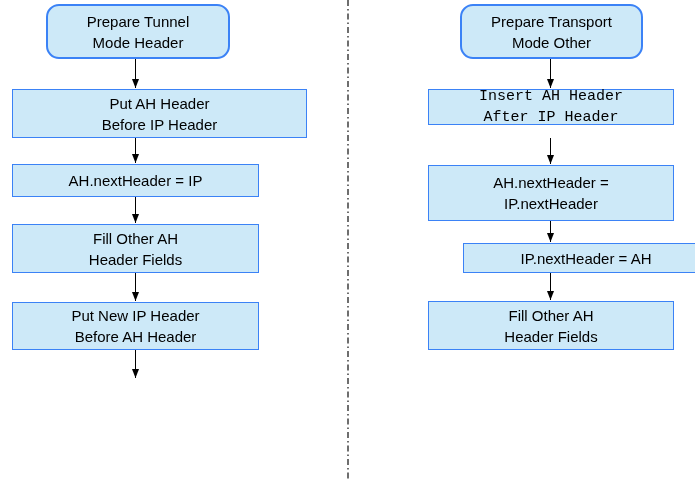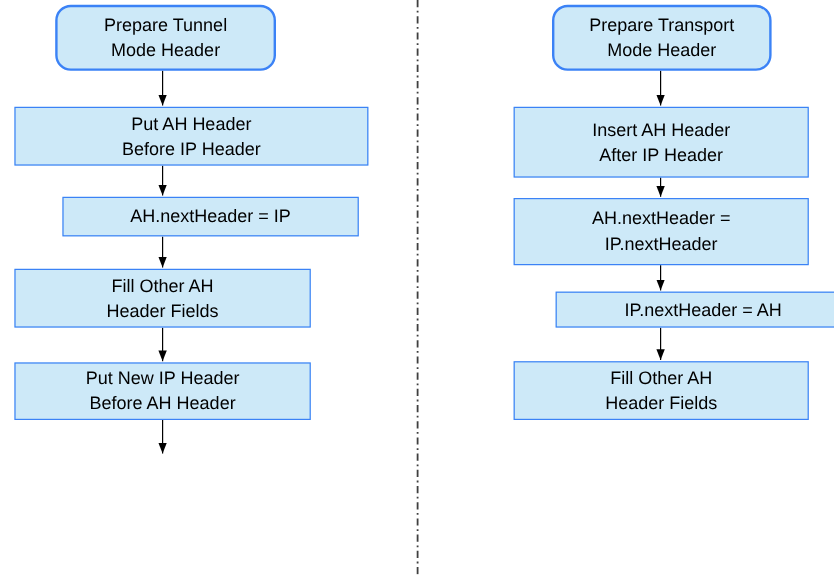--- a/index.html
+++ b/index.html
@@ -31,27 +31,27 @@
     line-height: 21px;
     white-space: pre-line;
   }
   .rounded {
     border-radius: 13px;
     border-width: 2px;
   }
   
   .l0 { left: 46px;  top: 4px;   width: 184px; height: 55px; }
   .l1 { left: 12px;  top: 89px;  width: 295px; height: 49px; }
-  .l2 { left: 12px;  top: 164px; width: 247px; height: 33px; margin-left: 40px; }
+  .l2 { left: 12px;  top: 164px; width: 247px; height: 33px; }
   .l3 { left: 12px;  top: 224px; width: 247px; height: 49px; }
   .l4 { left: 12px;  top: 302px; width: 247px; height: 48px; }
   .l5 { left: 12px;  top: 379px; width: 247px; height: 85px; }
   
   .r0 { left: 460px; top: 4px;   width: 183px; height: 55px; }
-  .r1 { left: 428px; top: 89px;  width: 246px; height: 59px; }
+  .r1 { left: 428px; top: 89px;  width: 246px; height: 36px; font-family: Liberation Mono, monospace; }
   .r2 { left: 428px; top: 165px; width: 246px; height: 56px; }
   .r3 { left: 428px; top: 243px; width: 246px; height: 30px; margin-left: 35px; }
   .r4 { left: 428px; top: 301px; width: 246px; height: 49px; }
 </style>
 </head>
 <body>
 
 <div class="canvas">
 
   <svg class="overlay" width="695" height="479" viewBox="0 0 695 479" xmlns="http://www.w3.org/2000/svg">
@@ -79,21 +79,21 @@
 Mode Header</div>
   <div class="node l1">Put AH Header
 Before IP Header</div>
   <div class="node l2">AH.nextHeader = IP</div>
   <div class="node l3">Fill Other AH
 Header Fields</div>
   <div class="node l4">Put New IP Header
 Before AH Header</div>
 
   <div class="node rounded r0">Prepare Transport
-Mode Header</div>
+Mode Other</div>
   <div class="node r1">Insert AH Header
 After IP Header</div>
   <div class="node r2">AH.nextHeader =
 IP.nextHeader</div>
   <div class="node r3">IP.nextHeader = AH</div>
   <div class="node r4">Fill Other AH
 Header Fields</div>
 
 </div>
 

